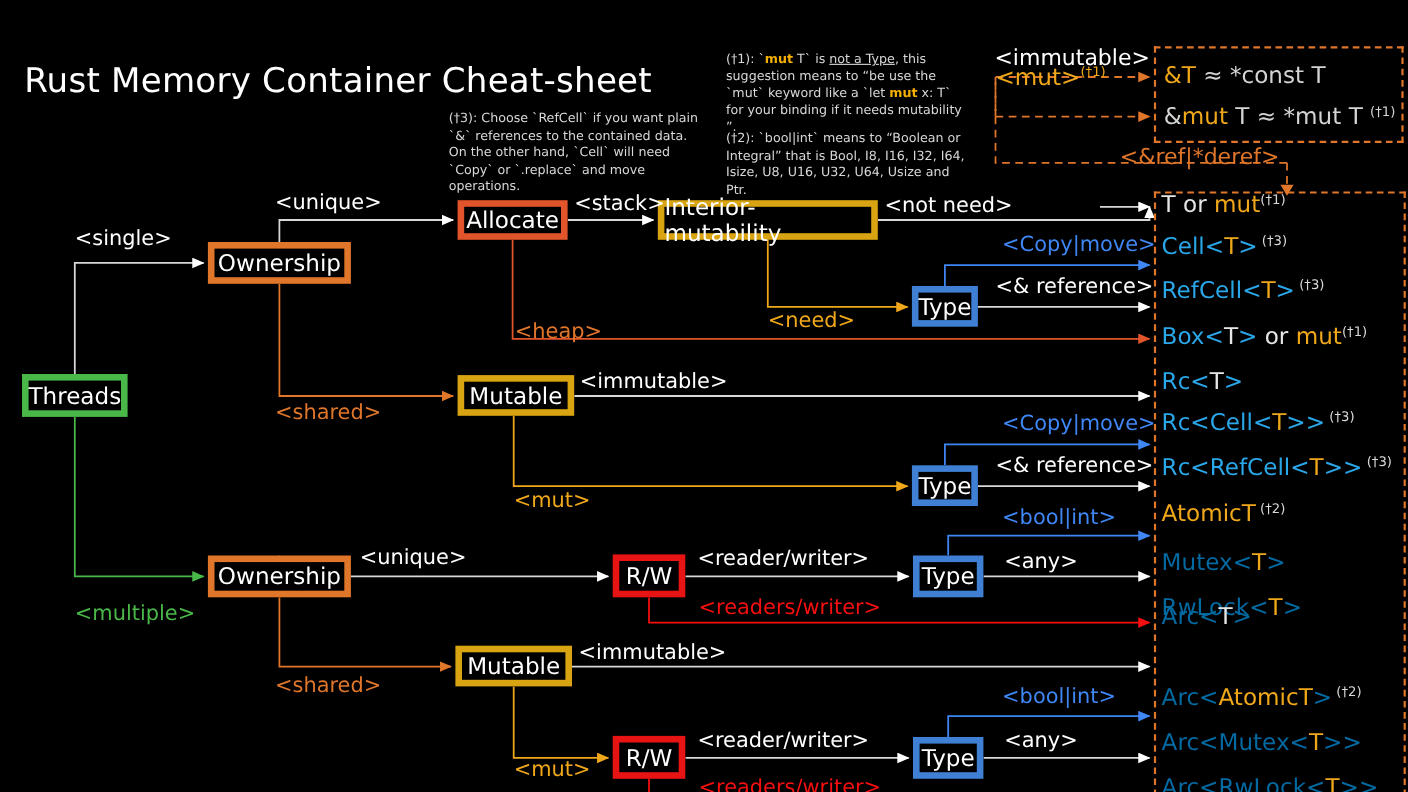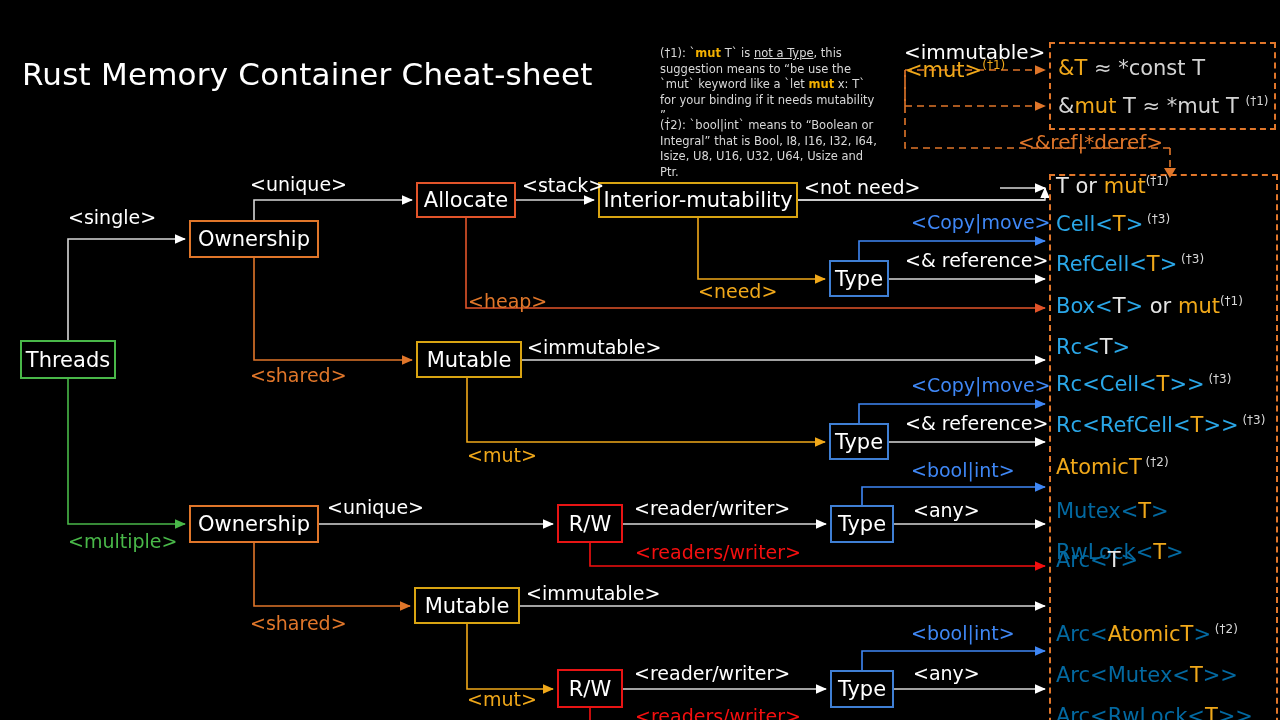--- a/index.html
+++ b/index.html
@@ -15,21 +15,21 @@
   
   .note{font-size:11.5px;line-height:15.6px;color:#d8d8d8;white-space:normal;}
   #note3{left:408px;top:62px;width:228px;}
   #note1{left:660px;top:8px;width:218px;}
   #note2{left:660px;top:80px;width:218px;}
   .mut-kw{color:#f3b000;font-weight:bold;}
   .undl{text-decoration:underline;}
 
   
   .box{position:absolute;display:flex;align-items:center;justify-content:center;
-       color:#fff;background:#000;border:2px solid #eab308;box-sizing:border-box;}
+       color:#fff;background:#000;border:6px solid #eab308;box-sizing:border-box;}
   .b-threads{left:20px;top:302px;width:96px;height:39px;border-color:#49b849;font-size:21px;}
   .b-own1{left:189px;top:182px;width:130px;height:38px;border-color:#e0762a;font-size:21px;}
   .b-own2{left:189px;top:467px;width:130px;height:38px;border-color:#e0762a;font-size:21px;}
   .b-alloc{left:416px;top:144px;width:100px;height:36px;border-color:#e2542a;font-size:21px;}
   .b-intmut{left:598px;top:144px;width:200px;height:36px;border-color:#d9a412;font-size:21px;}
   .b-mut1{left:416px;top:303px;width:106px;height:37px;border-color:#d9a412;font-size:21px;}
   .b-mut2{left:414px;top:549px;width:106px;height:37px;border-color:#d9a412;font-size:21px;}
   .b-type1{left:829px;top:222px;width:60px;height:37px;border-color:#3f7fd4;font-size:21px;}
   .b-type2{left:829px;top:385px;width:60px;height:37px;border-color:#3f7fd4;font-size:21px;}
   .b-type3{left:830px;top:467px;width:64px;height:38px;border-color:#3f7fd4;font-size:21px;}
@@ -154,41 +154,42 @@
       <path d="M905,32 L905,110 L1170,110"></path>
       <path d="M905,68 L1045,68" marker-end="url(#ao)"></path>
       <path d="M905,68 L905,32"></path>
       <path d="M1170,110 L1170,132"></path>
     </g>
     <path d="M1164,130 L1176,130 L1170,140 z" fill="#e0762a"></path>
   </svg>
 
   <div class="abs" id="title">Rust Memory Container Cheat-sheet</div>
 
+  <div class="abs note" id="note3"><span>(†3):</span><span> Choose `RefCell` if you want plain `&amp;` references to the contained data. On the other hand, `Cell` will need `Copy` or `.replace` and move operations.</span></div>
 
   <div class="abs note" id="note1"><span>(†1):</span><span> `</span><span class="mut-kw">mut</span><span> T` is </span><span class="undl">not a Type</span><span>, this suggestion means to “be use the `mut` keyword like a `let </span><span class="mut-kw">mut</span><span> x: T` for your binding if it needs mutability ”.</span></div>
 
   <div class="abs note" id="note2"><span>(†2):</span><span> `bool|int` means to “Boolean or Integral” that is Bool, I8, I16, I32, I64, Isize, U8, U16, U32, U64,  Usize and Ptr.</span></div>
 
   <div class="box b-threads">Threads</div>
   <div class="box b-own1">Ownership</div>
   <div class="box b-own2">Ownership</div>
   <div class="box b-alloc">Allocate</div>
   <div class="box b-intmut">Interior-mutability</div>
   <div class="box b-mut1">Mutable</div>
   <div class="box b-mut2">Mutable</div>
   <div class="box b-type1">Type</div>
   <div class="box b-type2">Type</div>
   <div class="box b-type3">Type</div>
   <div class="box b-type4">Type</div>
   <div class="box b-rw1">R/W</div>
   <div class="box b-rw2">R/W</div>
 
   <div class="abs lbl l-white" style="left:68px;top:168px">&lt;single&gt;</div>
-  <div class="abs lbl l-green" style="left:68px;top:492px">&lt;multiple&gt;</div>
+  <div class="abs lbl l-green" style="left:68px;top:509px">&lt;multiple&gt;</div>
   <div class="abs lbl l-white" style="left:250px;top:135px">&lt;unique&gt;</div>
   <div class="abs lbl l-orange" style="left:250px;top:326px">&lt;shared&gt;</div>
   <div class="abs lbl l-white" style="left:522px;top:136px">&lt;stack&gt;</div>
   <div class="abs lbl l-orange" style="left:468px;top:252px">&lt;heap&gt;</div>
   <div class="abs lbl l-white" style="left:804px;top:138px">&lt;not need&gt;</div>
   <div class="abs lbl l-amber" style="left:698px;top:242px">&lt;need&gt;</div>
   <div class="abs lbl l-blue" style="left:911px;top:173px">&lt;Copy|move&gt;</div>
   <div class="abs lbl l-white" style="left:905px;top:211px">&lt;&amp; reference&gt;</div>
   <div class="abs lbl l-white" style="left:527px;top:298px">&lt;immutable&gt;</div>
   <div class="abs lbl l-amber" style="left:467px;top:406px">&lt;mut&gt;</div>

